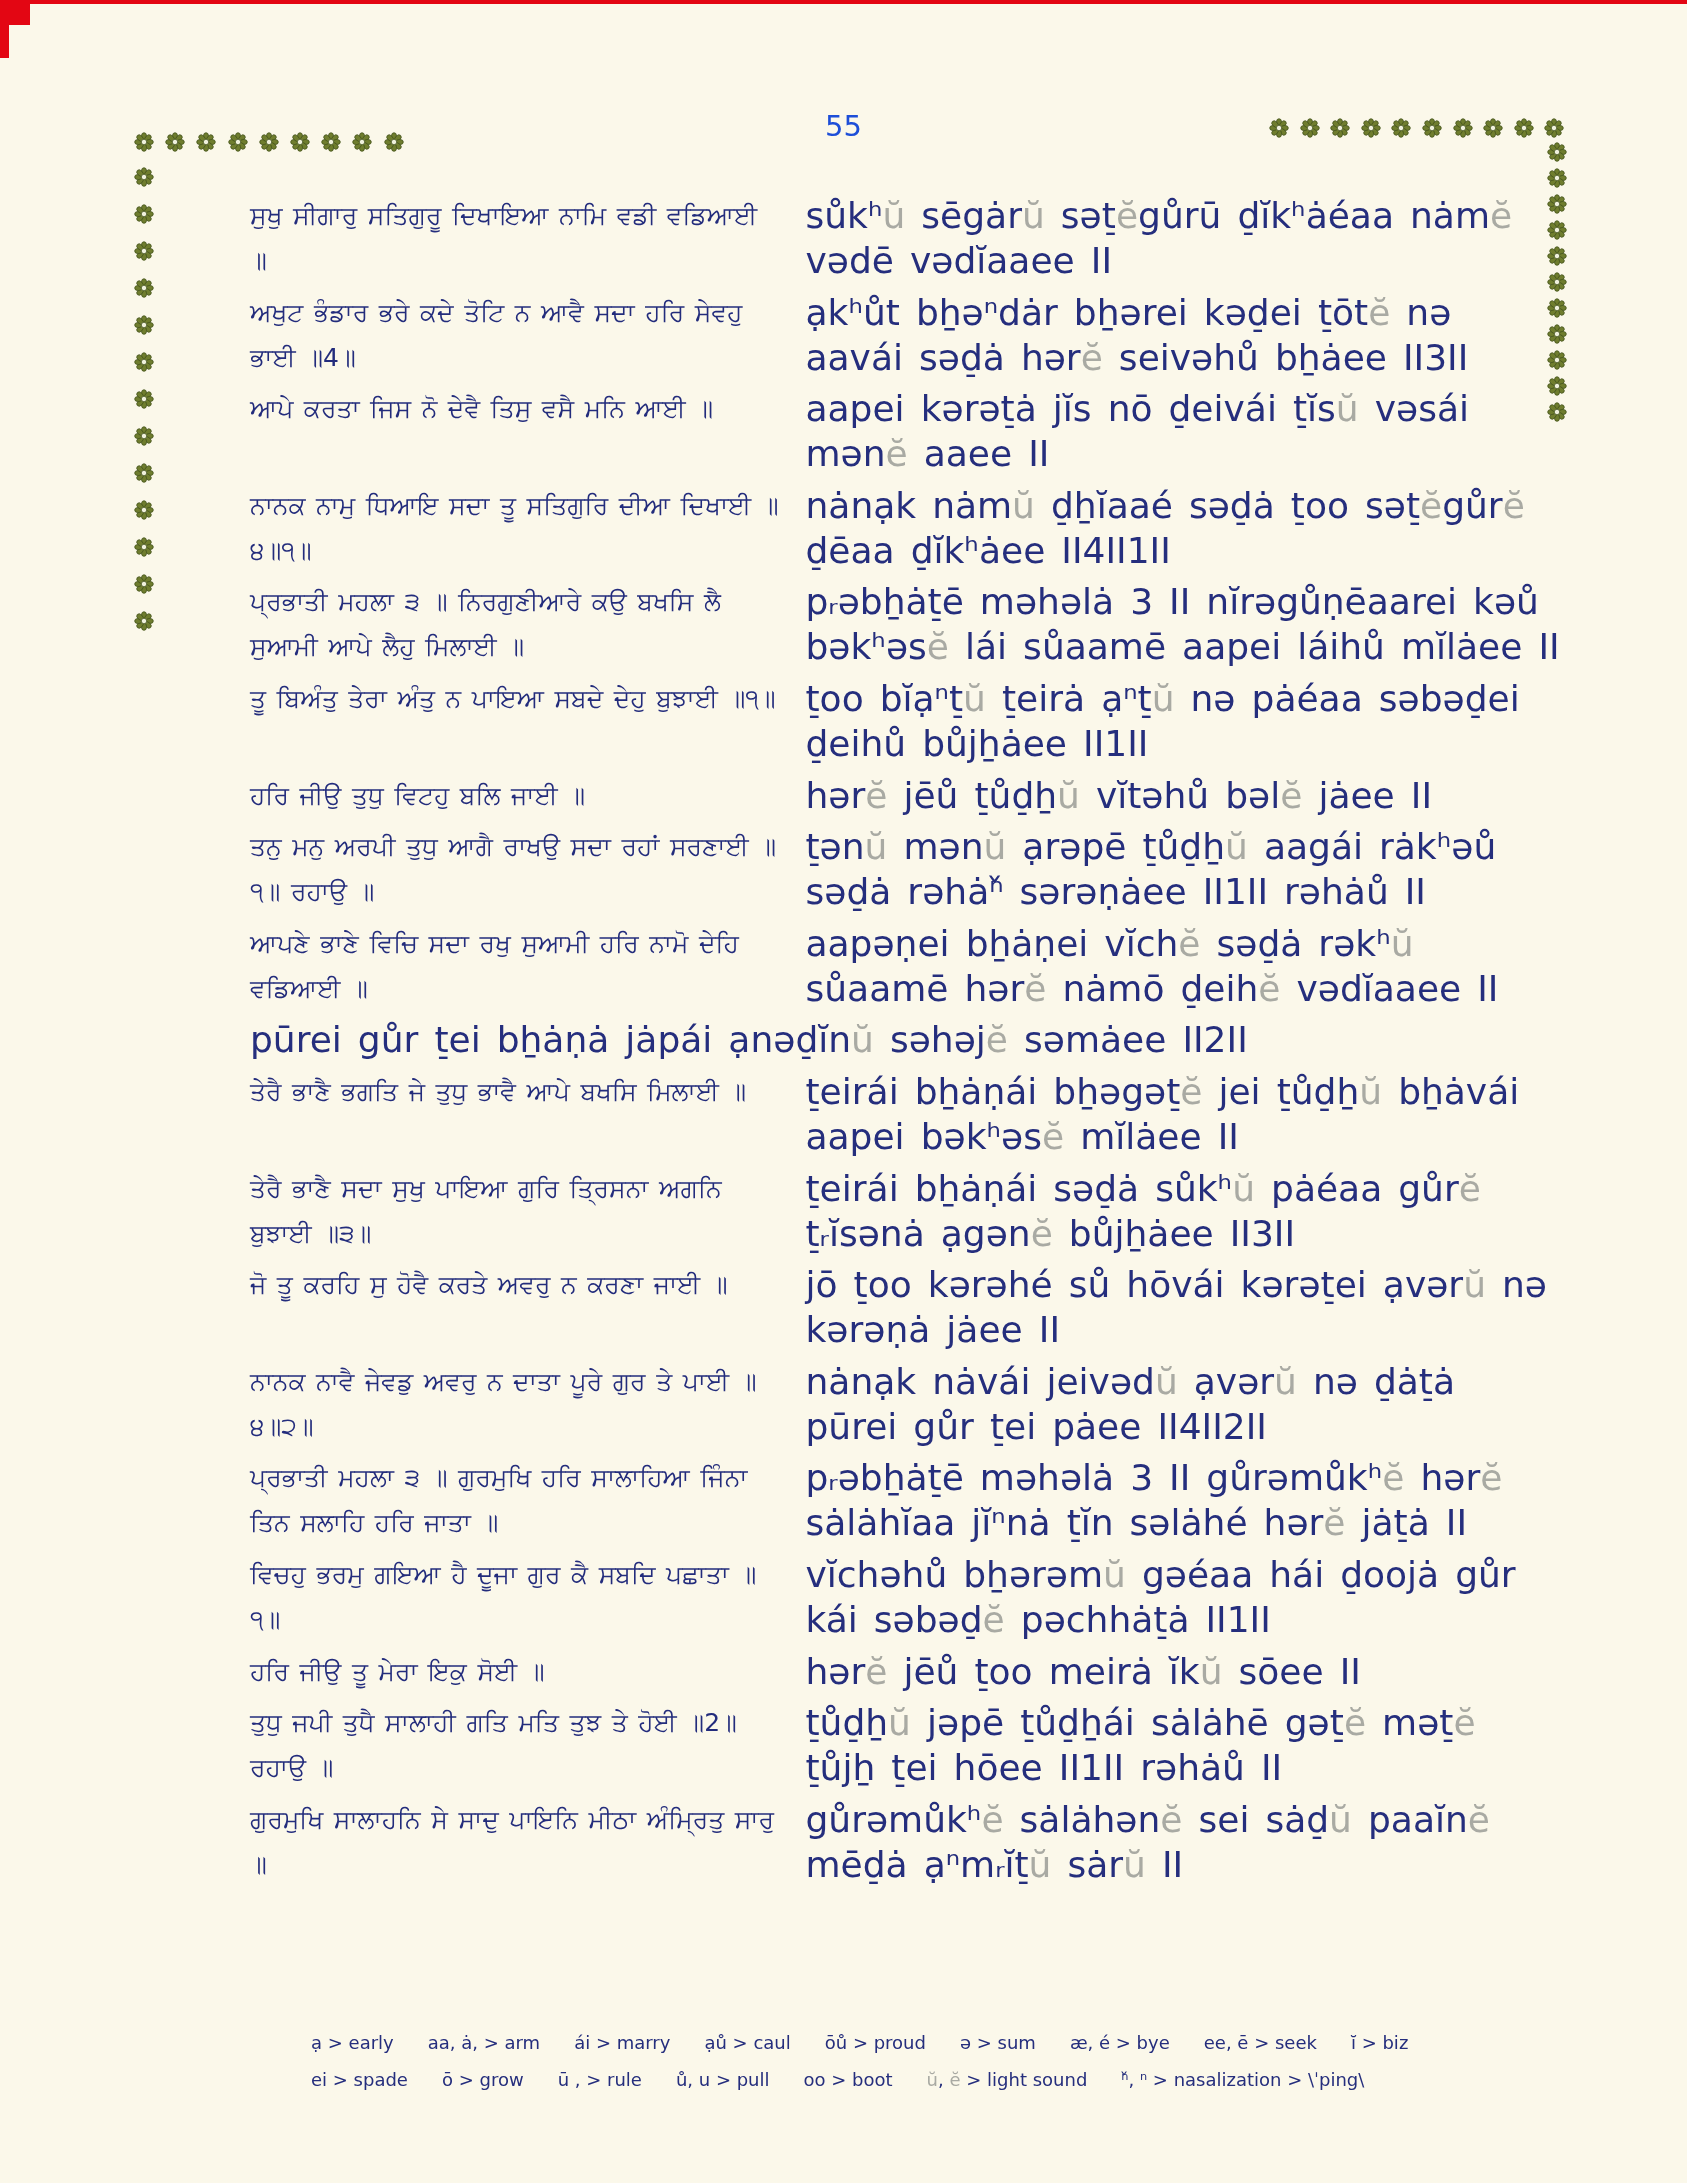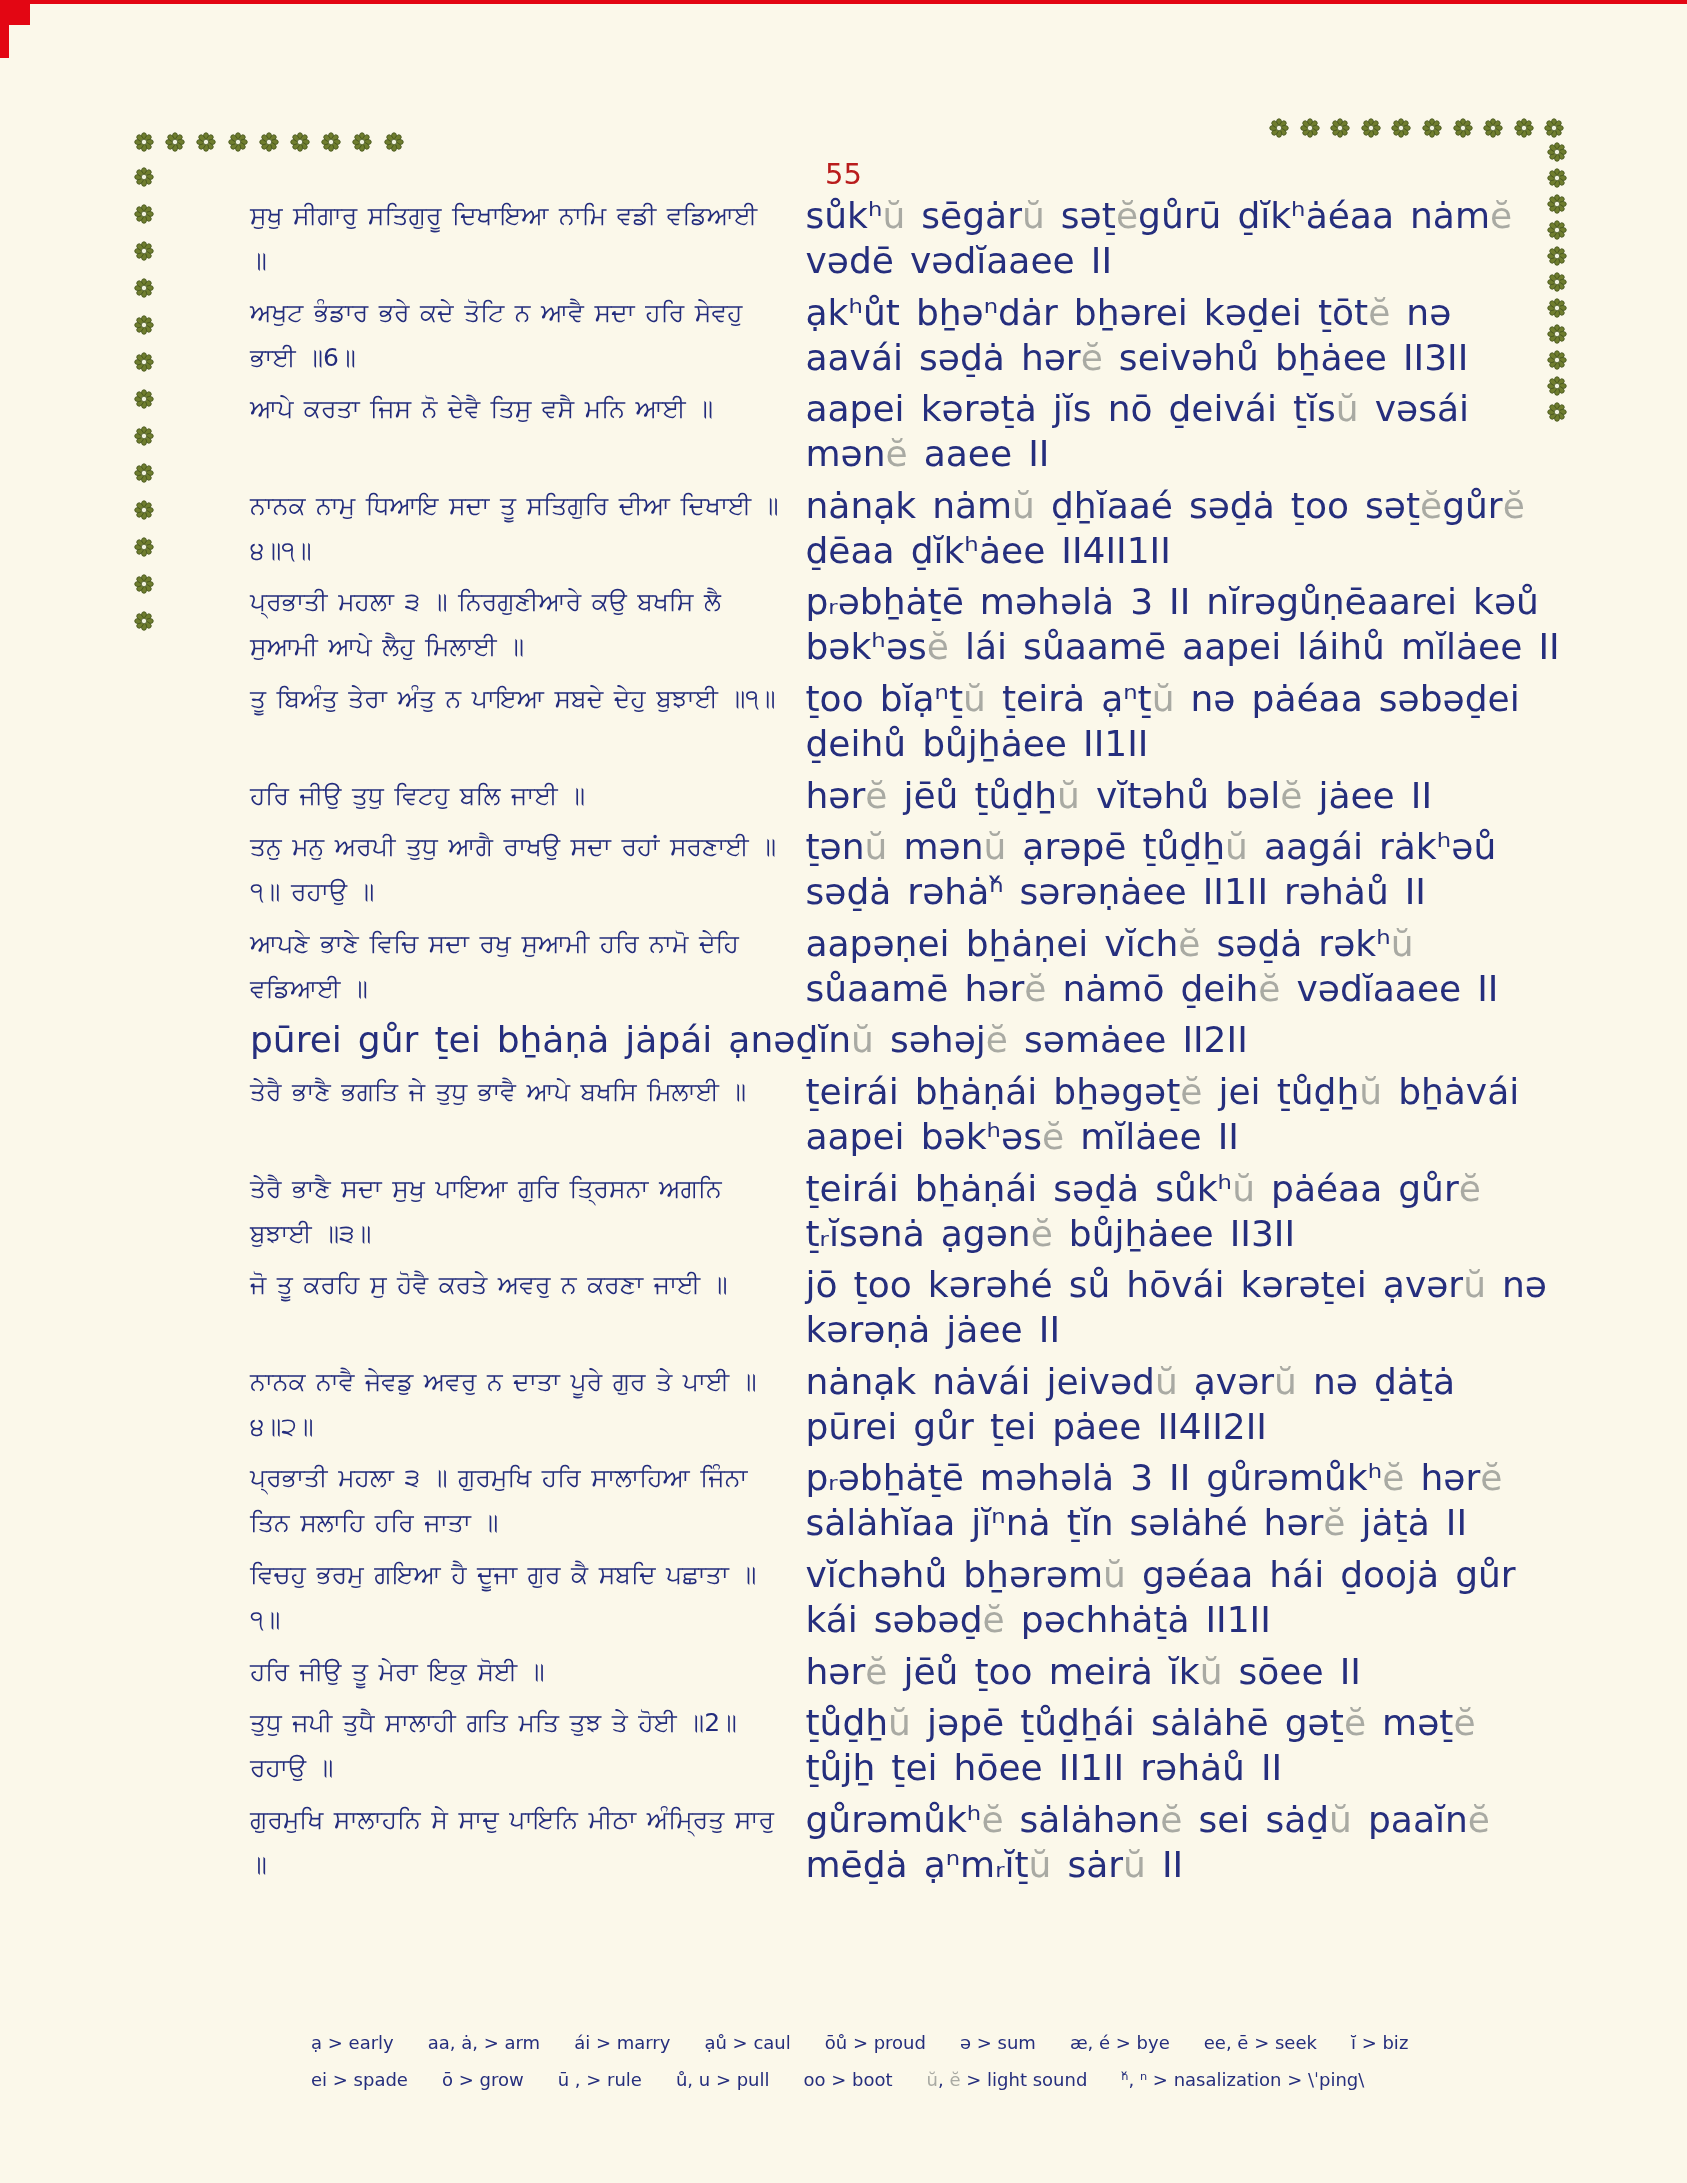--- a/index.html
+++ b/index.html
@@ -9,21 +9,21 @@
     background:#fbf8ea;
     overflow:hidden;
     font-family:"DejaVu Sans", sans-serif;
     color:#252e7d;
   }
   .red-strip{position:absolute;left:0;top:0;width:1687px;height:4px;background:#e30613;}
   .red-corner-a{position:absolute;left:0;top:0;width:30px;height:25px;background:#e30613;}
   .red-corner-b{position:absolute;left:0;top:0;width:8.6px;height:58px;background:#e30613;}
   .page-number{
     position:absolute;left:0;top:109px;width:1687px;
-    text-align:center;font-size:29px;color:#b91c1c;margin-top:48px;
+    text-align:center;font-size:29px;color:#1d4ed8;
   }
   .floret-row{position:absolute;display:flex;flex-direction:row;}
   .floret-col{position:absolute;display:flex;flex-direction:column;}
   #left-floret-row{left:134px;top:132px;gap:11.2px;}
   #left-floret-col{left:134px;top:167px;gap:17px;}
   #right-floret-row{left:1269px;top:118px;gap:10.6px;}
   #right-floret-col{left:1547px;top:142px;gap:6px;}
   .floret{width:20px;height:20px;flex:0 0 auto;}
   .content{
     position:absolute;left:206px;top:193px;width:1310px;
@@ -666,21 +666,21 @@
   </svg>
 </div>
 
   <main class="content">
   <div class="vrow">
     <div class="gurmukhi">ਸੁਖੁ ਸੀਗਾਰੁ ਸਤਿਗੁਰੂ ਦਿਖਾਇਆ ਨਾਮਿ ਵਡੀ ਵਡਿਆਈ ॥</div>
     <div class="translit">sůkʰ<span class="lt">ŭ</span>  sēgȧr<span class="lt">ŭ</span>  sət̠<span class="lt">ĕ</span>gůrū  d̠ĭkʰȧéaa  nȧm<span class="lt">ĕ</span>  vədē vədĭaaee II</div>
   </div>
 
   <div class="vrow">
-    <div class="gurmukhi">ਅਖੁਟ ਭੰਡਾਰ ਭਰੇ ਕਦੇ ਤੋਟਿ ਨ ਆਵੈ ਸਦਾ ਹਰਿ ਸੇਵਹੁ ਭਾਈ ॥6॥</div>
+    <div class="gurmukhi">ਅਖੁਟ ਭੰਡਾਰ ਭਰੇ ਕਦੇ ਤੋਟਿ ਨ ਆਵੈ ਸਦਾ ਹਰਿ ਸੇਵਹੁ ਭਾਈ ॥4॥</div>
     <div class="translit">ạkʰůt bẖəⁿdȧr  bẖərei kəd̠ei  t̠ōt<span class="lt">ĕ</span> nə aavái səd̠ȧ hər<span class="lt">ĕ</span> seivəhů  bẖȧee II3II</div>
   </div>
 
   <div class="vrow">
     <div class="gurmukhi">ਆਪੇ ਕਰਤਾ ਜਿਸ ਨੋ ਦੇਵੈ ਤਿਸੁ ਵਸੈ ਮਨਿ ਆਈ ॥</div>
     <div class="translit">aapei  kərət̠ȧ  jĭs  nō d̠eivái t̠ĭs<span class="lt">ŭ</span> vəsái  mən<span class="lt">ĕ</span> aaee II</div>
   </div>
 
   <div class="vrow">
     <div class="gurmukhi">ਨਾਨਕ ਨਾਮੁ ਧਿਆਇ ਸਦਾ ਤੂ ਸਤਿਗੁਰਿ ਦੀਆ ਦਿਖਾਈ ॥੪॥੧॥</div>

